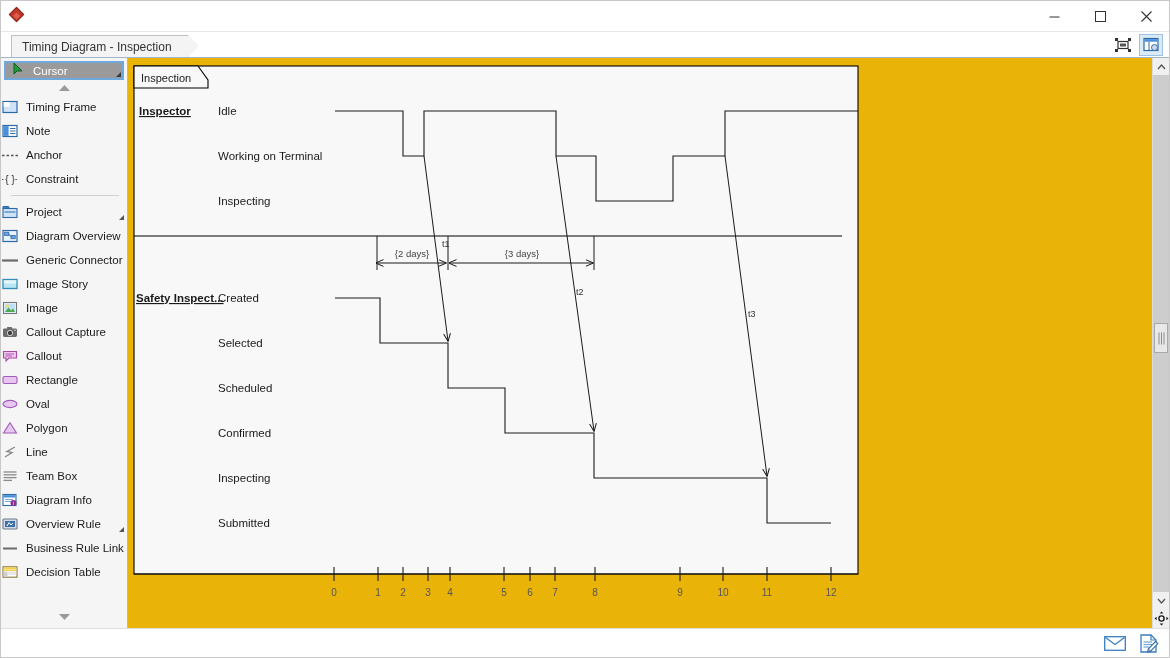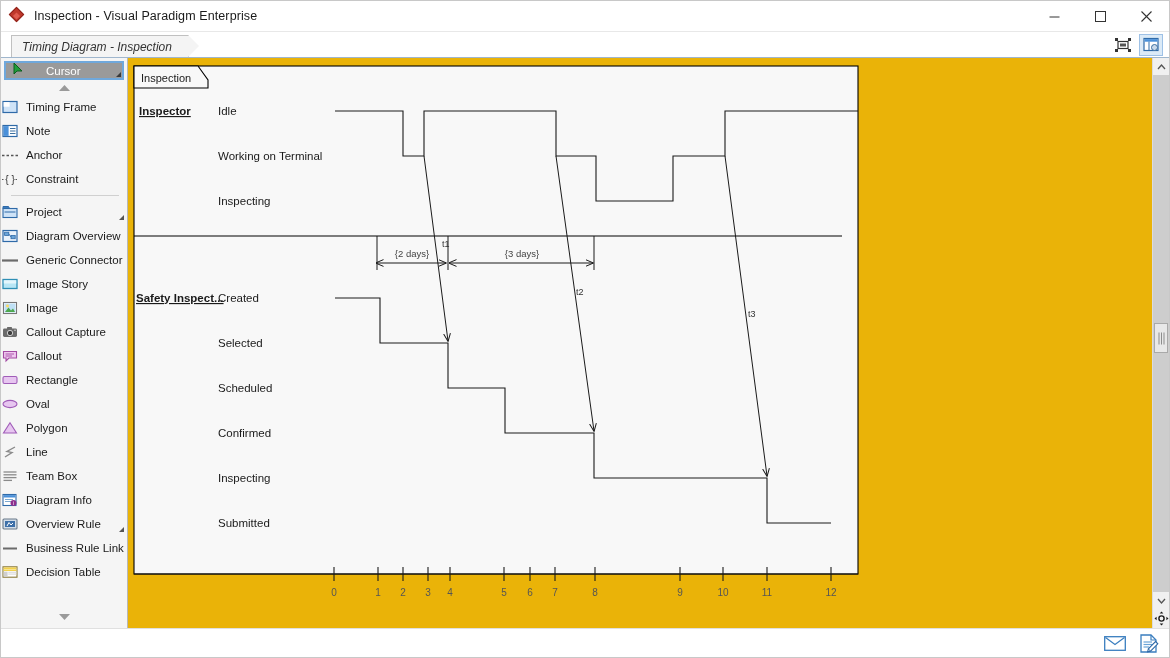--- a/index.html
+++ b/index.html
@@ -82,21 +82,20 @@
   .dtab {
     height: 22px;
     display: flex; align-items: center;
     padding: 0 16px 0 10px;
     font-size: 12px; color: #333;
     background: #f4f4f4;
     border: 1px solid #c0c0c0;
     border-bottom: none;
     margin-left: 10px;
     position: relative;
-    font-style: italic;
   }
   .dtab:after {
     content: ""; position: absolute;
     right: -11px; top: -1px;
     width: 0; height: 0;
     border-left: 11px solid #f4f4f4;
     border-top: 11px solid transparent;
     border-bottom: 11px solid transparent;
   }
   .dtab:before {
@@ -131,21 +130,21 @@
     overflow: hidden;
   }
   .pal-selected {
     height: 19px; margin: 3px 3px 0 3px;
     background: #9a9a9a;
     border: 2px solid #6fa8dc;
     display: flex; align-items: center;
     padding-left: 5px;
     position: relative;
   }
-  .pal-selected .lbl { font-size: 11.5px; color: #fff; margin-left: 21px; }
+  .pal-selected .lbl { font-size: 11.5px; color: #fff; margin-left: 8px; }
   .pal-selected:after {
     content: ""; position: absolute; right: 1px; bottom: 1px;
     width: 0; height: 0;
     border-right: 5px solid #3a3a3a;
     border-top: 5px solid transparent;
   }
   .pal-scroll-up, .pal-scroll-dn {
     height: 15px; display: flex; align-items: center; justify-content: center;
   }
   .pal-scroll-up svg, .pal-scroll-dn svg { display: block; }
@@ -216,21 +215,20 @@
 </style>
 </head>
 <body>
 
 <div id="app">
 
   <div class="titlebar">
     <div class="app-icon">
         <div class="diamond"></div>
       </div>
-    <div class="title-text">Inspection - Visual Paradigm Enterprise</div>
     <div class="winbtns">
       <div class="winbtn">
         <svg width="11" height="11" viewBox="0 0 11 11">
             <line x1="0.5" y1="6" x2="10.5" y2="6" stroke="#333" stroke-width="1"></line>
           </svg>
       </div>
       <div class="winbtn">
         <svg width="11" height="11" viewBox="0 0 11 11">
             <rect x="0.5" y="0.5" width="10" height="10" fill="none" stroke="#333" stroke-width="1"></rect>
           </svg>

